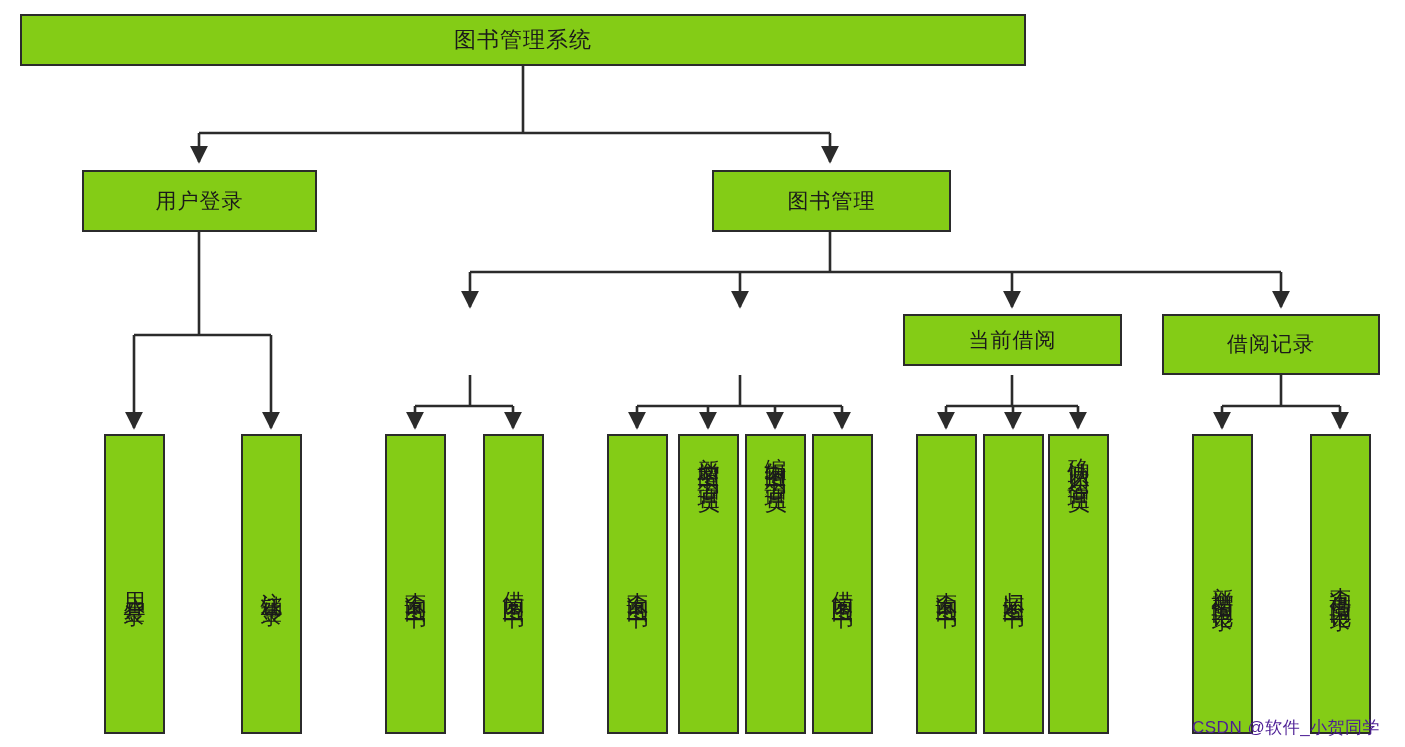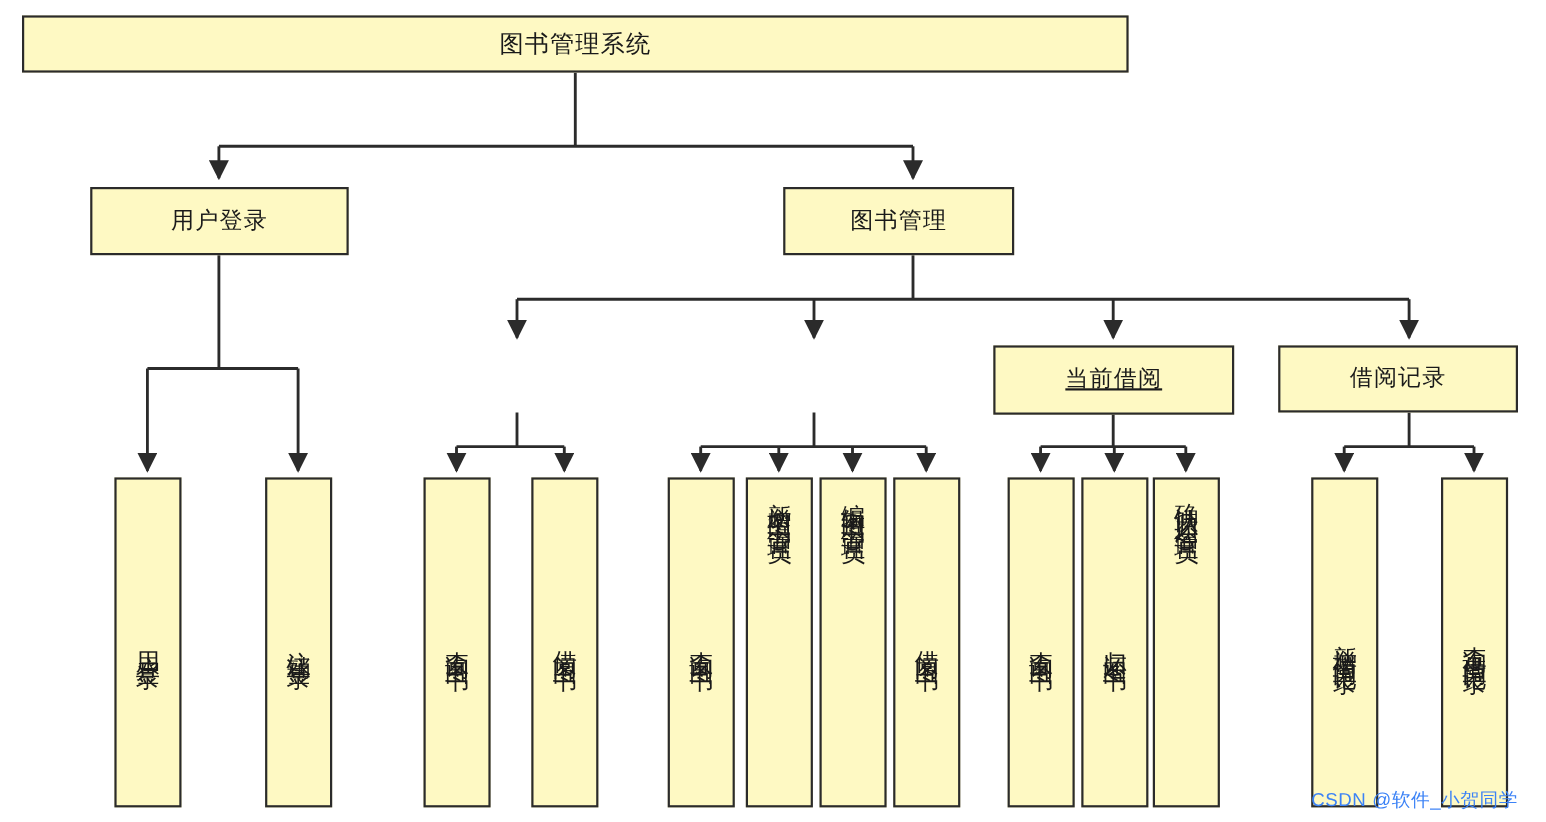--- a/index.html
+++ b/index.html
@@ -20,21 +20,21 @@
     left: 0;
     top: 0;
     width: 1405px;
     height: 747px;
     pointer-events: none;
   }
   .node {
     position: absolute;
     box-sizing: border-box;
     border: 2px solid #2b2b2b;
-    background: #fef9c3;
+    background: #84cc16;
     display: flex;
     align-items: center;
     justify-content: center;
     color: #1a1a1a;
   }
   .node-label {
     display: block;
     text-align: center;
     line-height: 1.18;
     white-space: nowrap;
@@ -67,21 +67,21 @@
   }
   .node.vert.topaligned {
     align-items: flex-start;
   }
   .node.vert.topaligned .node-label {
     margin-top: 4px;
   }
   .watermark {
     position: absolute;
     font-size: 17px;
-    color: #3b82f6;
+    color: #4c1d95;
     white-space: nowrap;
     letter-spacing: 0.5px;
   }
 </style>
 </head>
 <body>
 
 <div id="canvas">
 
   <svg class="wires" viewBox="0 0 1405 747" xmlns="http://www.w3.org/2000/svg">
@@ -135,27 +135,27 @@
   </svg>
 
   <div class="node horiz root" style="left:20px; top:14px; width:1006px; height:52px;">
     <span class="node-label">图书管理系统</span>
   </div>
 
   <div class="node horiz" style="left:82px; top:170px; width:235px; height:62px;">
     <span class="node-label">用户登录</span>
   </div>
 
-  <div class="node horiz" style="left:712px; top:170px; width:210px; height:62px;">
+  <div class="node horiz" style="left:712px; top:170px; width:239px; height:62px;">
     <span class="node-label">图书管理</span>
   </div>
 
 
 
-  <div class="node horiz" style="left:903px; top:314px; width:219px; height:63px;text-decoration:underline;">
+  <div class="node horiz" style="left:903px; top:314px; width:219px; height:52px;">
     <span class="node-label">当前借阅</span>
   </div>
 
   <div class="node horiz" style="left:1162px; top:314px; width:218px; height:61px;">
     <span class="node-label">借阅记录</span>
   </div>
 
   <div class="node vert centered" style="left:104px; top:434px; width:61px; height:300px;">
     <span class="node-label">用户登录</span>
   </div>

